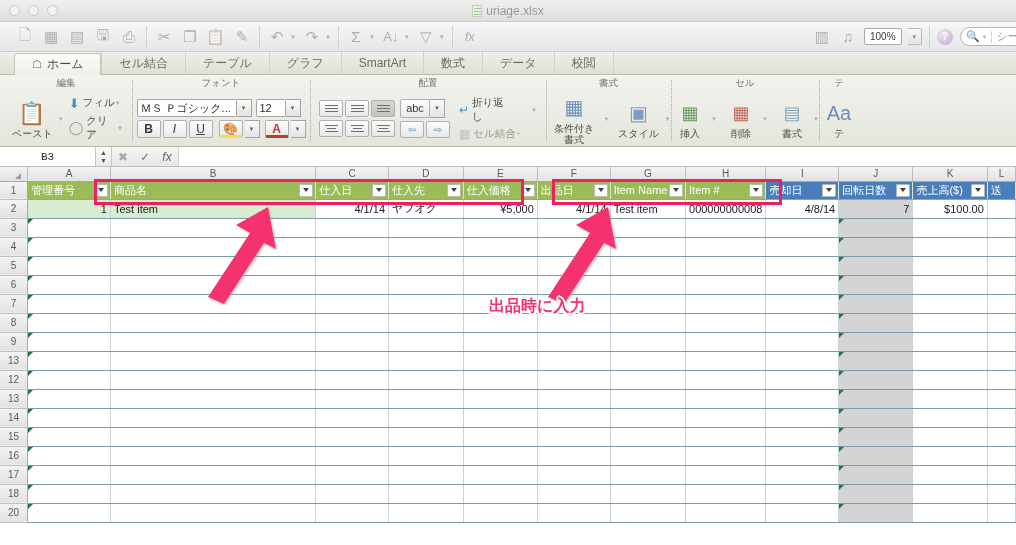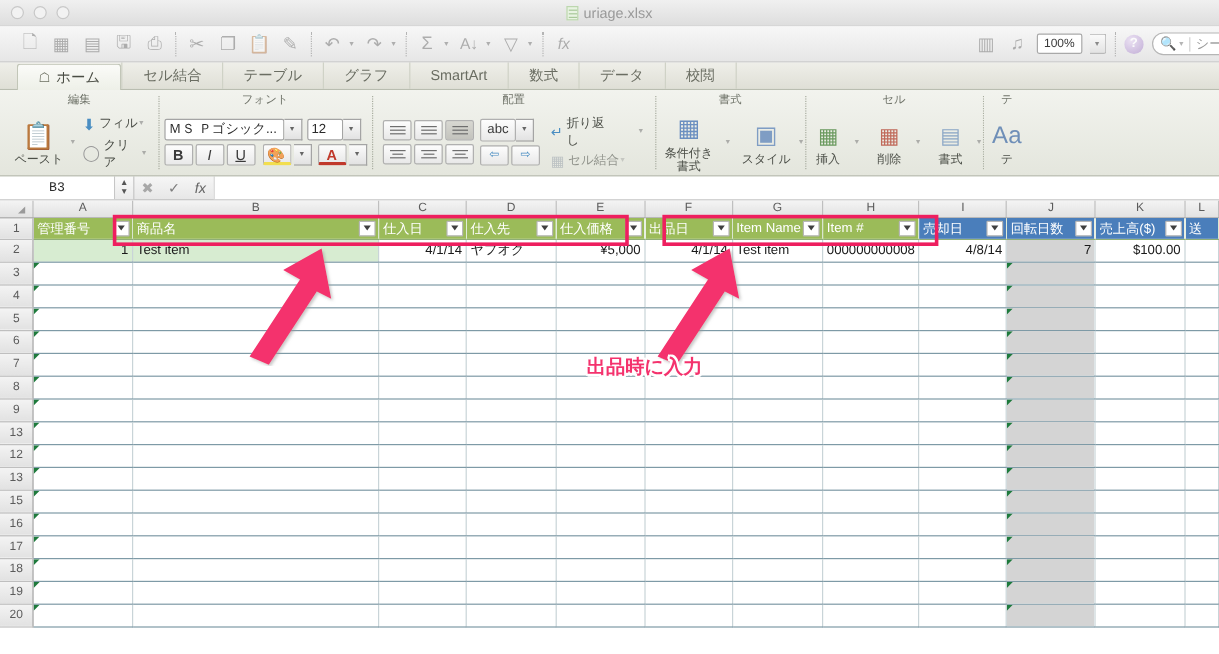--- a/index.html
+++ b/index.html
@@ -737,20 +737,35 @@
           <td class="cell"></td>
           <td class="cell"></td>
           <td class="cell"></td>
           <td class="cell"></td>
           <td class="cell"></td>
           <td class="cell tri gray"></td>
           <td class="cell"></td>
           <td class="cell"></td>
         </tr>
         <tr>
+          <td class="rowhdr">14</td>
+          <td class="cell tri"></td>
+          <td class="cell"></td>
+          <td class="cell"></td>
+          <td class="cell"></td>
+          <td class="cell"></td>
+          <td class="cell"></td>
+          <td class="cell"></td>
+          <td class="cell"></td>
+          <td class="cell"></td>
+          <td class="cell tri gray"></td>
+          <td class="cell"></td>
+          <td class="cell"></td>
+        </tr>
+        <tr>
           <td class="rowhdr">15</td>
           <td class="cell tri"></td>
           <td class="cell"></td>
           <td class="cell"></td>
           <td class="cell"></td>
           <td class="cell"></td>
           <td class="cell"></td>
           <td class="cell"></td>
           <td class="cell"></td>
           <td class="cell"></td>
@@ -783,35 +798,20 @@
           <td class="cell"></td>
           <td class="cell"></td>
           <td class="cell"></td>
           <td class="cell"></td>
           <td class="cell tri gray"></td>
           <td class="cell"></td>
           <td class="cell"></td>
         </tr>
         <tr>
           <td class="rowhdr">18</td>
-          <td class="cell tri"></td>
-          <td class="cell"></td>
-          <td class="cell"></td>
-          <td class="cell"></td>
-          <td class="cell"></td>
-          <td class="cell"></td>
-          <td class="cell"></td>
-          <td class="cell"></td>
-          <td class="cell"></td>
-          <td class="cell tri gray"></td>
-          <td class="cell"></td>
-          <td class="cell"></td>
-        </tr>
-        <tr>
-          <td class="rowhdr">19</td>
           <td class="cell tri"></td>
           <td class="cell"></td>
           <td class="cell"></td>
           <td class="cell"></td>
           <td class="cell"></td>
           <td class="cell"></td>
           <td class="cell"></td>
           <td class="cell"></td>
           <td class="cell"></td>
           <td class="cell tri gray"></td>

